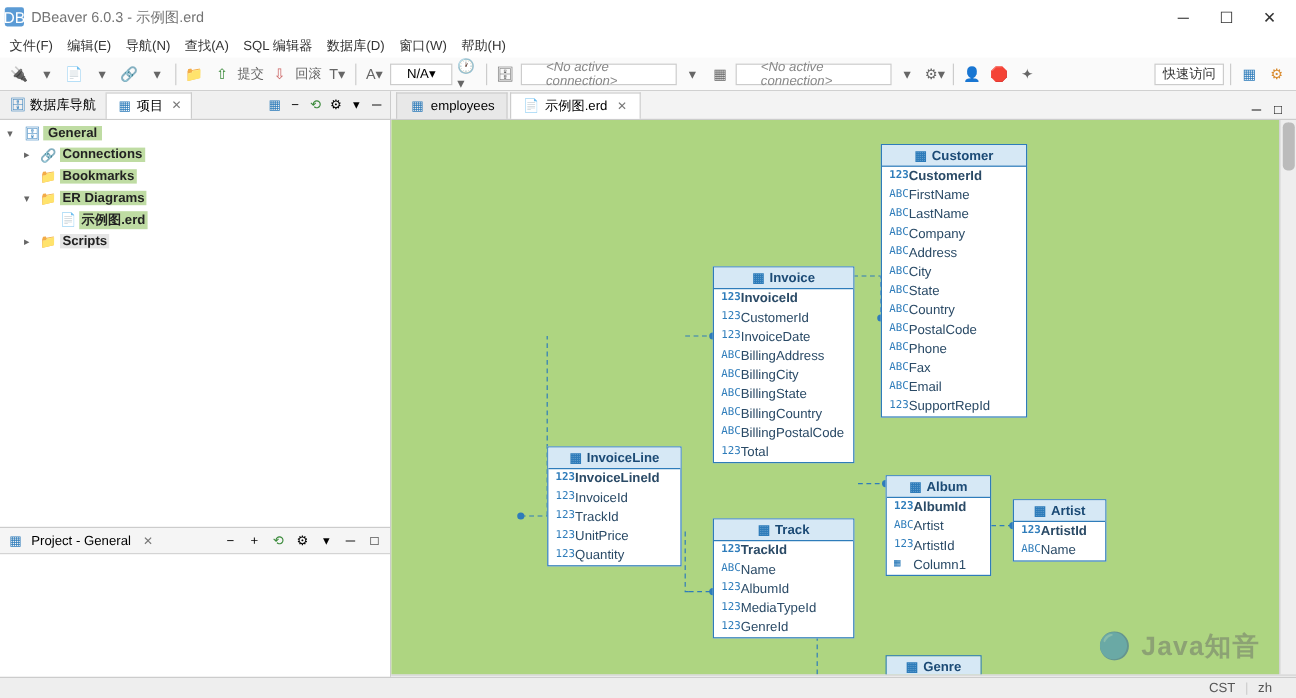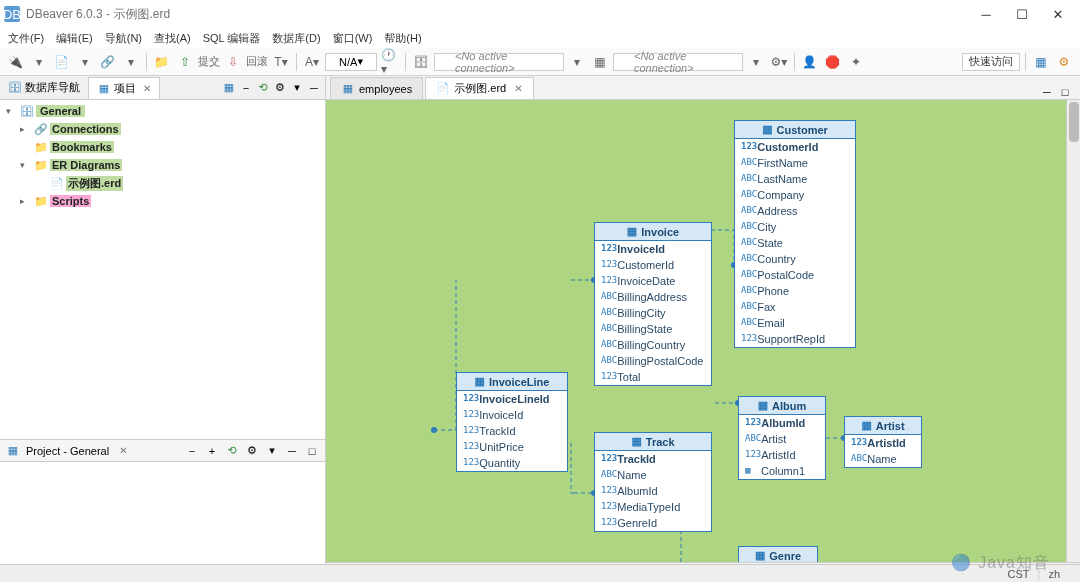--- a/index.html
+++ b/index.html
@@ -47,21 +47,21 @@
 .entity { position:absolute; background:#fff; border:1px solid #2e7cba; font-size:11px; }
 .entity .ehdr { background:#d6e8f5; border-bottom:1px solid #2e7cba; padding:2px 8px; display:flex; align-items:center; gap:4px; font-weight:600; color:#1b4a75; justify-content:center; }
 .entity .erow { padding:2px 6px; display:flex; align-items:flex-start; gap:0; color:#2a4a66; white-space:nowrap; }
 .entity .erow.b { font-weight:600; }
 .etype { font-size:9px; color:#2e7cba; font-family:monospace; min-width:16px; }
 svg.connect { position:absolute; top:0; left:0; pointer-events:none; }
 .statusbar { height:20px; display:flex; align-items:center; background:#f3f3f3; border-top:1px solid #ccc; font-size:11px; padding:0 6px; gap:8px; }
 .status-right { margin-left:auto; display:flex; align-items:center; gap:6px; }
 .zoom-box { background:#d0e8f7; border:1px solid #7fb8dc; padding:0 4px; color:#1b4a75; font-weight:600; }
 .bottombar { position:absolute; left:0; right:0; bottom:0; height:18px; background:#eee; border-top:1px solid #ccc; display:flex; align-items:center; justify-content:flex-end; padding:0 20px; gap:8px; font-size:11px; color:#555; }
-.watermark { position:absolute; right:30px; bottom:8px; font-size:16px; color:rgba(100,100,100,0.45); font-weight:400; letter-spacing:1px; pointer-events:none;}
+.watermark { position:absolute; right:30px; bottom:28px; font-size:22px; color:rgba(100,100,100,0.45); font-weight:700; letter-spacing:1px; pointer-events:none;}
 .panel-icon { color:#2e7cba; }
 .green { color:#3a8a3a; }
 .orange { color:#d98b2e; }
 </style>
 </head>
 <body>
 
 <div class="titlebar">
   <div class="app-icon">
       <span style="color:#fff;font-size:13px">DB</span>
@@ -169,21 +169,21 @@
           <span class="tree-label" style="background:#bfdca3;padding:0 2px">ER Diagrams</span>
         </div>
       <div class="tree-row ind2">
           <span class="arrow"></span>
           <span class="ic panel-icon">📄</span>
           <span class="tree-label" style="background:#bfdca3;padding:0 2px">示例图.erd</span>
         </div>
       <div class="tree-row ind1">
           <span class="arrow">▸</span>
           <span class="ic orange">📁</span>
-          <span class="tree-label" style="background:#f9a8d4;padding:0 2px">Scripts</span>
+          <span class="tree-label" style="background:#e5e5e5;padding:0 2px">Scripts</span>
         </div>
     </div>
     <div class="lower-panel">
       <div class="lower-hdr">
         <span class="pic panel-icon">▦</span>
         <span>Project - General</span>
         <span class="close-x">✕</span>
         <div style="flex:1"></div>
         <span class="pic">−</span>
         <span class="pic">+</span>

